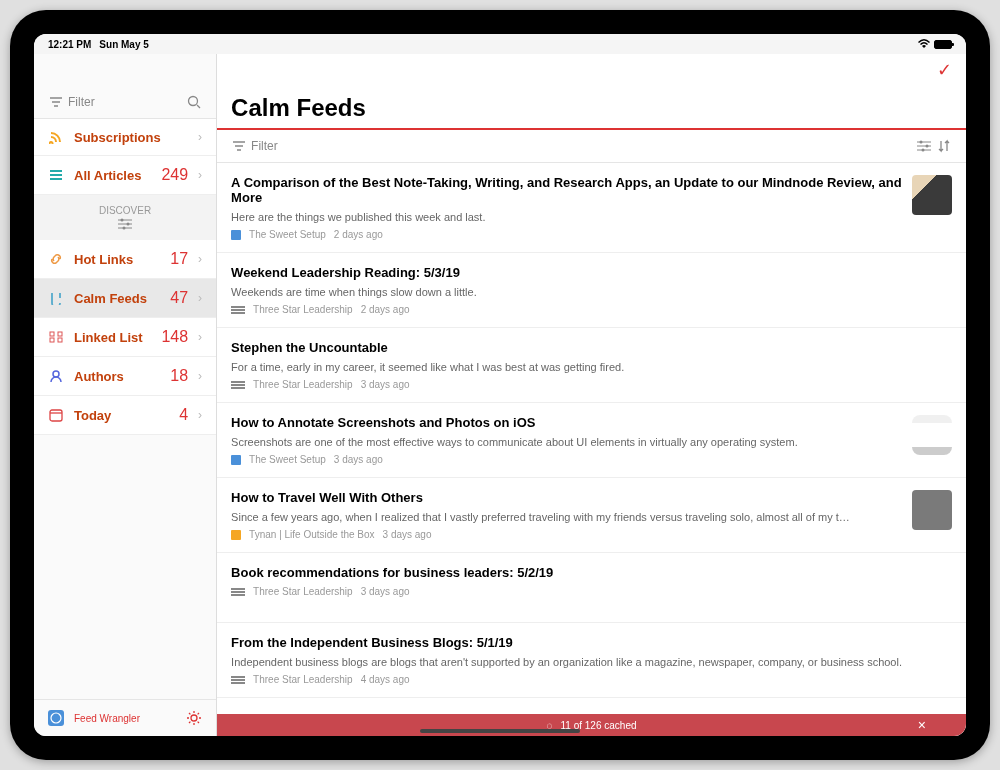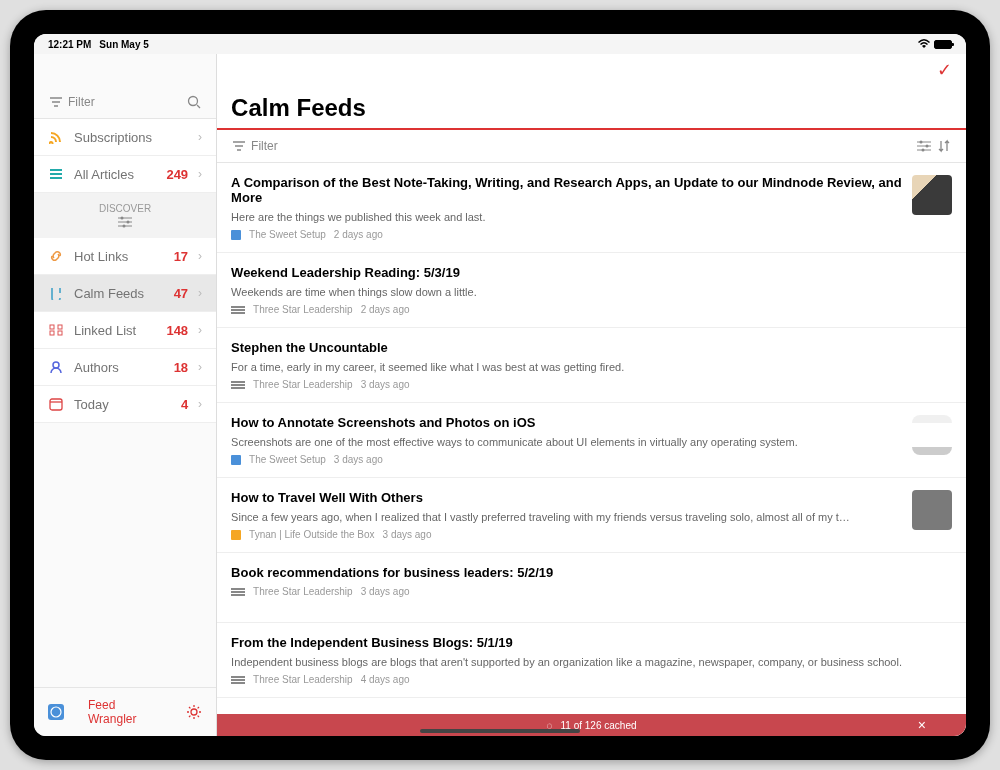--- a/index.html
+++ b/index.html
@@ -118,22 +118,22 @@
   display: flex;
   align-items: center;
   padding: 10px 14px;
   border-bottom: 1px solid #eee;
   font-size: 13px;
   gap: 10px;
   background: #fff;
   cursor: pointer;
 }
 .list-item.selected { background: #e8e8e8; }
-.list-item .label { flex: 1; color: #737373; font-weight: 400; }
-.list-item .count { color: #d33; font-size: 13px; font-weight: 700; }
+.list-item .label { flex: 1; color: #c2410c; font-weight: 700; }
+.list-item .count { color: #d33; font-size: 16px; font-weight: 400; }
 .list-item .chevron { color: #bbb; font-size: 12px; }
 .section-header {
   display: flex;
   align-items: center;
   padding: 10px 14px 8px;
   font-size: 10px;
   color: #999;
   text-transform: uppercase;
   background: #f3f3f3;
   flex-direction: column;
@@ -146,23 +146,23 @@
   align-items: center;
   justify-content: center;
   flex: none;
 }
 .sidebar-bottom {
   margin-top: auto;
   display: flex;
   align-items: center;
   padding: 10px 14px;
   border-top: 1px solid #e5e5e5;
-  font-size: 12px;
+  font-size: 10px;
   color: #d33;
-  gap: 24px;
+  gap: 10px;
 }
 .sidebar-bottom .spacer { flex: 1; }
 .article {
   padding: 12px 14px;
   border-bottom: 1px solid #eee;
   position: relative;
   min-height: 70px;
   cursor: pointer;
 }
 .article-title {

